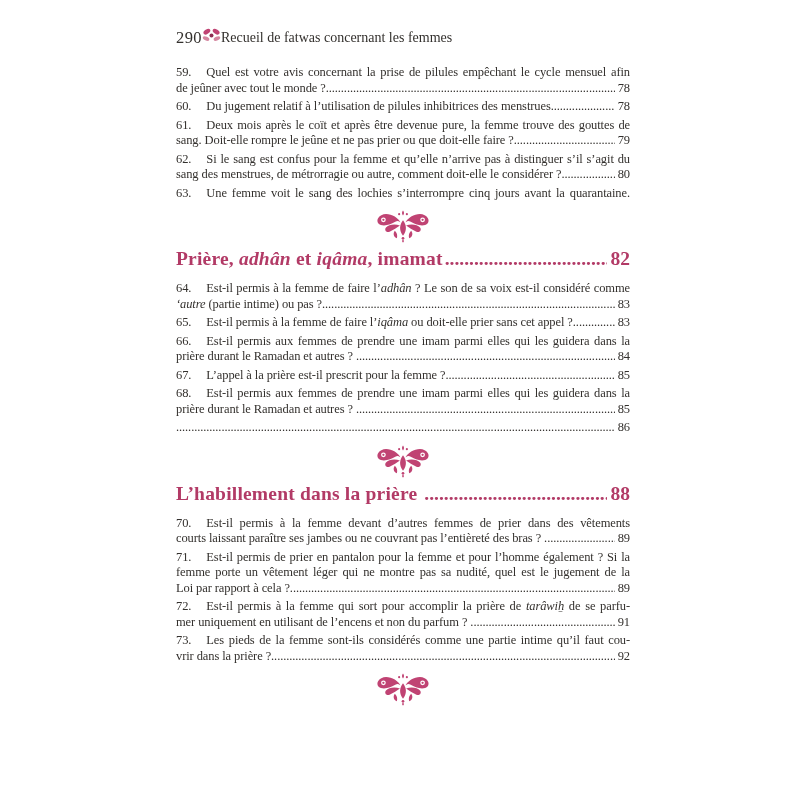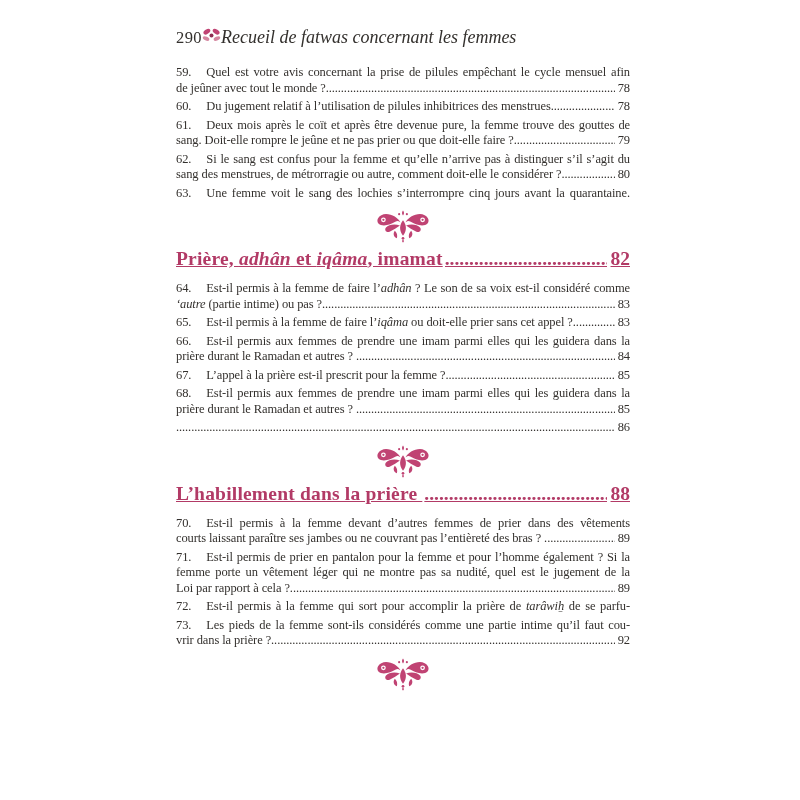--- a/index.html
+++ b/index.html
@@ -11,36 +11,36 @@
   html,body{margin:0;padding:0;background:#fff;}
   .page{
     width:800px;height:800px;background:var(--page_bg);
     position:relative;overflow:hidden;
     font-family:"Liberation Serif","DejaVu Serif",serif;
     color:var(--body_text);
   }
   .content{position:absolute;left:176px;top:27px;width:454px;}
   .running-header{display:flex;align-items:center;margin-bottom:17px;}
   .rh-num{font-size:16.5px;letter-spacing:.4px;}
-  .rh-title{font-style:italic;font-size:18px;}
+  .rh-title{font-size:14px;}
   .entries{margin:0;}
   .entry{margin-bottom:3px;}
   .line{font-size:12.5px;line-height:15.5px;letter-spacing:-0.1px;}
   .jline{white-space:nowrap;}
   .jline.just{white-space:normal;text-align:justify;text-align-last:justify;}
   .lastline{display:flex;align-items:baseline;}
   .lead-text{white-space:pre;flex:0 0 auto;display:inline-block;}
   .leader{flex:1 1 0;min-width:4px;overflow:hidden;white-space:nowrap;}
   .leader::after{content:"..........................................................................................................................................................";}
   .pg{flex:0 0 auto;padding-left:3px;}
   .num{margin-right:15px;}
   i{font-style:italic;}
   .section{
     display:flex;align-items:baseline;color:var(--accent);
-    font-weight:700;font-size:19.5px;line-height:26px;margin:2px 0 9px;text-decoration:underline;
+    font-weight:700;font-size:19.5px;line-height:26px;margin:2px 0 9px;
   }
   .h-title{white-space:pre;flex:0 0 auto;letter-spacing:.2px;}
   .h-leader{margin-left:2px;}
   .h-pg{padding-left:4px;}
   .orn{display:flex;justify-content:center;margin:9px 0 3px;}
   .orn svg{display:block;}
 </style>
 </head>
 <body>
 
@@ -209,20 +209,25 @@
             <div class="line jline just"><span class="num">71.</span><span>Est-il permis de prier en pantalon pour la femme et pour l’homme également ? Si la</span></div>
             <div class="line jline just"><span>femme porte un vêtement léger qui ne montre pas sa nudité, quel est le jugement de la</span></div>
             <div class="line lastline">
               <span class="lead-text"><span>Loi par rapport à cela ?</span></span>
               <span class="leader"></span>
               <span class="pg">89</span>
             </div>
           </div>
           <div class="entry">
             <div class="line jline just"><span class="num">72.</span><span>Est-il permis à la femme qui sort pour accomplir la prière de </span><i>tarâwiẖ</i><span> de se parfu-</span></div>
+            <div class="line lastline">
+              <span class="lead-text"><span>mer uniquement en utilisant de l’encens et non du parfum ? </span></span>
+              <span class="leader"></span>
+              <span class="pg">91</span>
+            </div>
           </div>
           <div class="entry">
             <div class="line jline just"><span class="num">73.</span><span>Les pieds de la femme sont-ils considérés comme une partie intime qu’il faut cou-</span></div>
             <div class="line lastline">
               <span class="lead-text"><span>vrir dans la prière ?</span></span>
               <span class="leader"></span>
               <span class="pg">92</span>
             </div>
           </div>
         </div>

